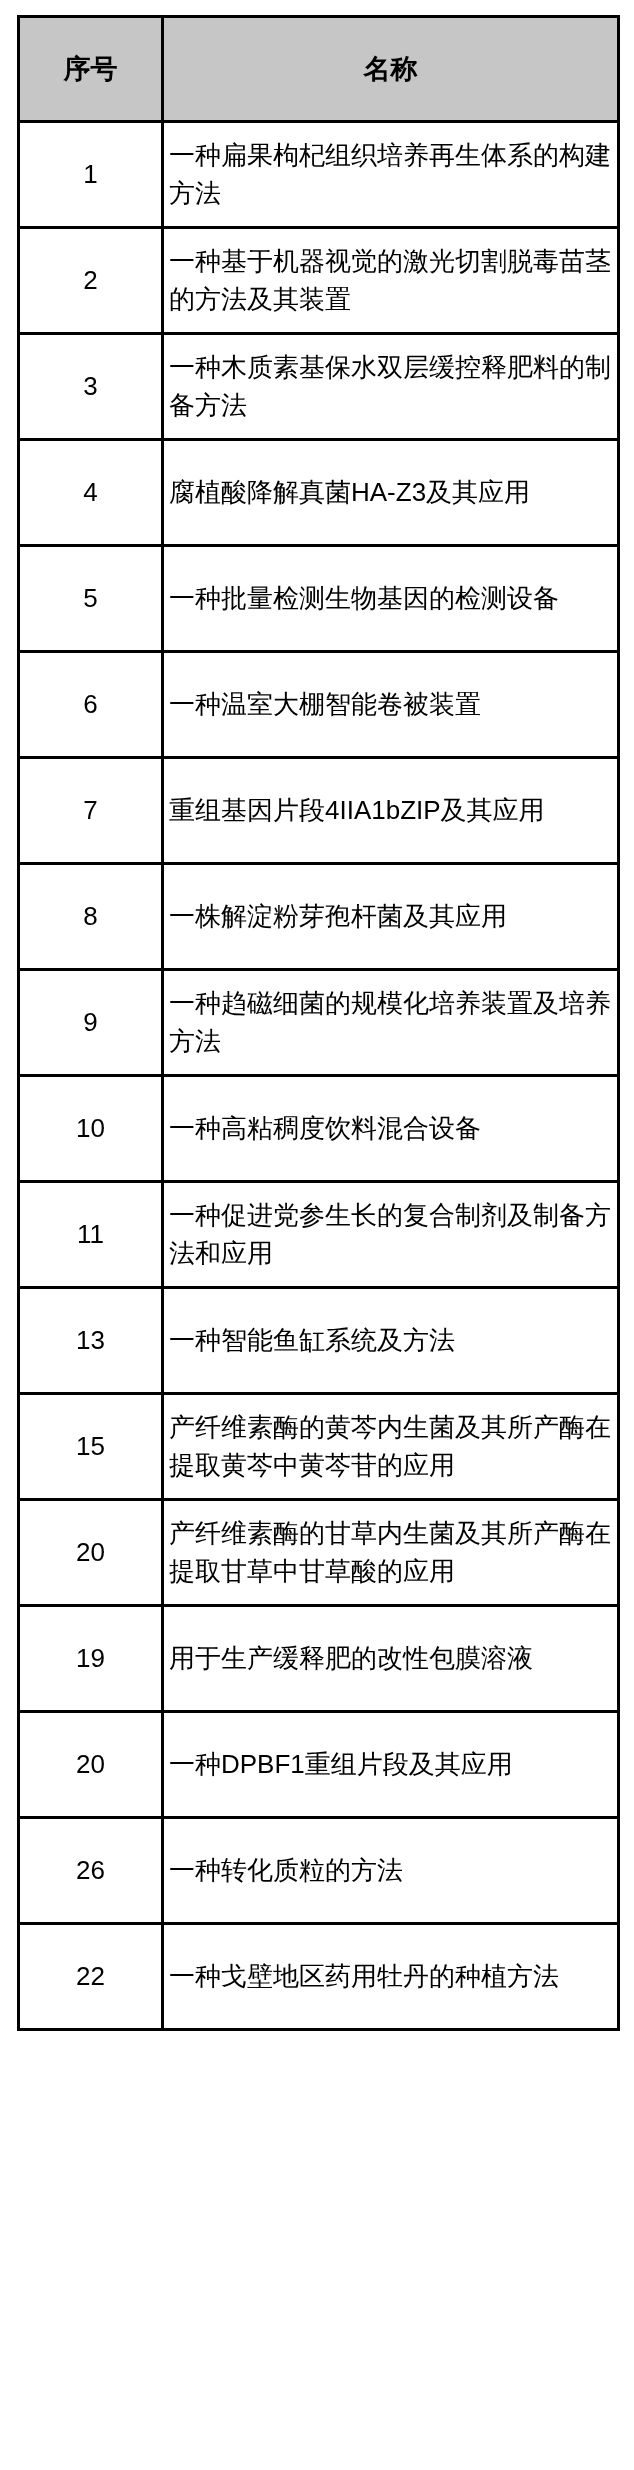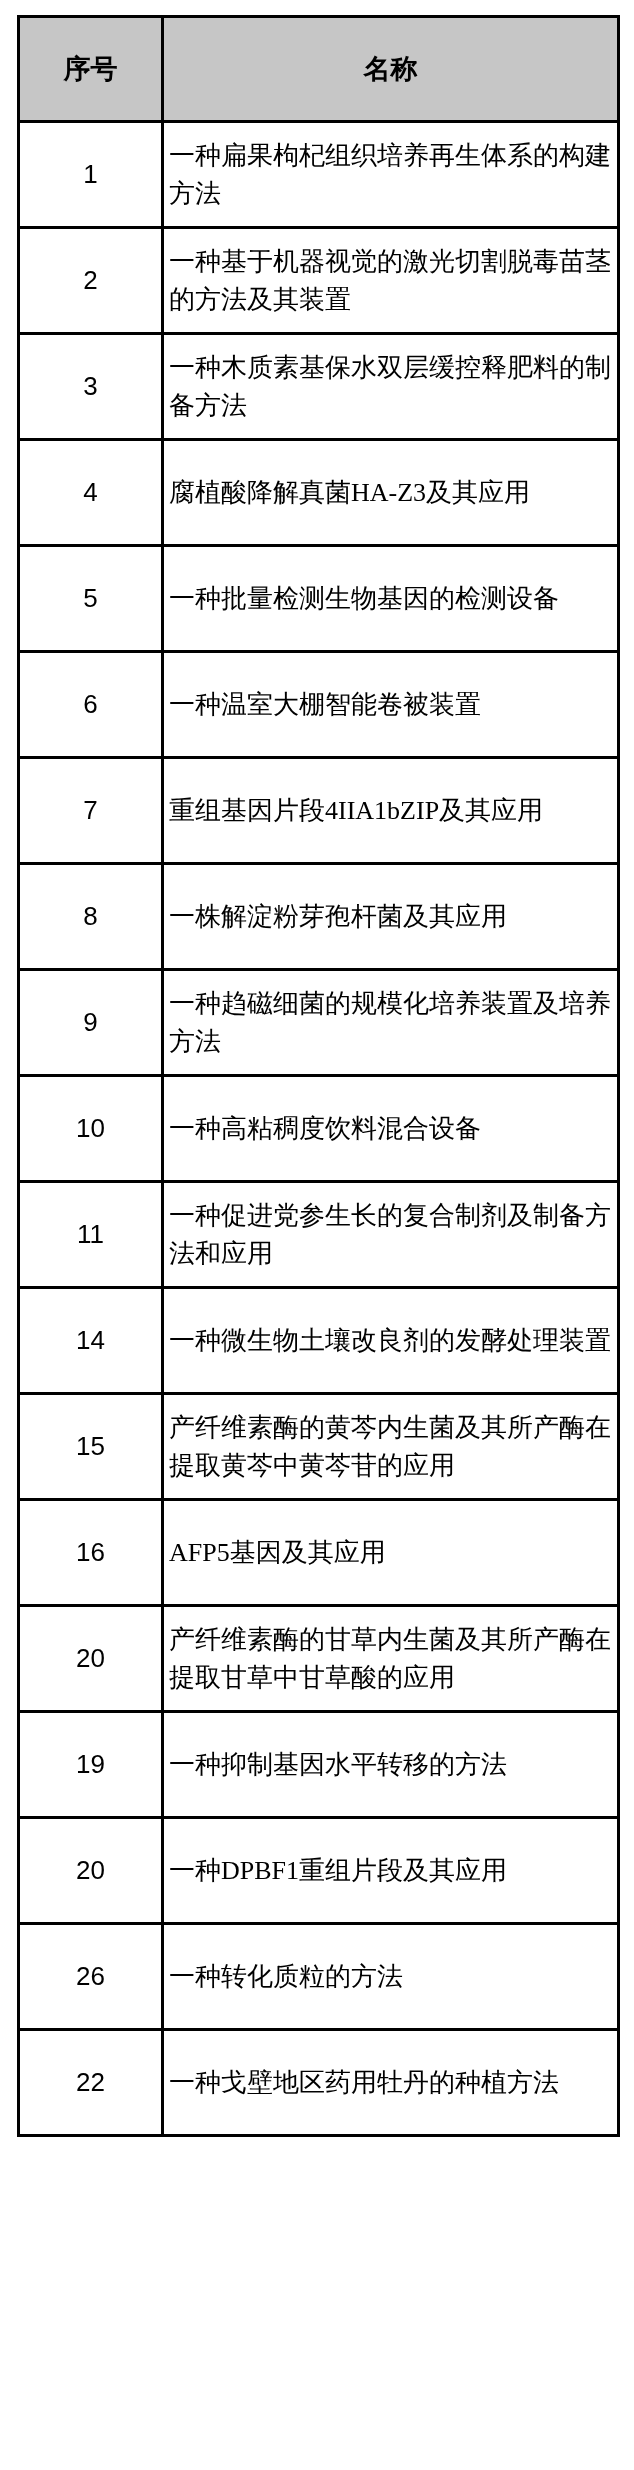--- a/index.html
+++ b/index.html
@@ -44,21 +44,20 @@
     font-size: 26px;
     text-align: center;
     padding: 0 4px;
   }
   td.name-cell {
     font-size: 26px;
     text-align: left;
     line-height: 1.45;
     padding: 0 2px 0 5px;
     word-break: break-all;
-    font-family: Liberation Serif, serif;
   }
 </style>
 </head>
 <body>
 
 <div class="page">
   <table class="patent-table">
     <colgroup>
       <col class="col-no">
       <col class="col-name">
@@ -108,38 +107,34 @@
         </tr>
         <tr>
           <td class="no-cell">10</td>
           <td class="name-cell">一种高粘稠度饮料混合设备</td>
         </tr>
         <tr>
           <td class="no-cell">11</td>
           <td class="name-cell">一种促进党参生长的复合制剂及制备方法和应用</td>
         </tr>
         <tr>
-          <td class="no-cell">14</td>
-          <td class="name-cell">一种微生物土壤改良剂的发酵处理装置</td>
+          <td class="no-cell">13</td>
+          <td class="name-cell">一种智能鱼缸系统及方法</td>
         </tr>
         <tr>
           <td class="no-cell">15</td>
           <td class="name-cell">产纤维素酶的黄芩内生菌及其所产酶在提取黄芩中黄芩苷的应用</td>
-        </tr>
-        <tr>
-          <td class="no-cell">16</td>
-          <td class="name-cell">AFP5基因及其应用</td>
         </tr>
         <tr>
           <td class="no-cell">20</td>
           <td class="name-cell">产纤维素酶的甘草内生菌及其所产酶在提取甘草中甘草酸的应用</td>
         </tr>
         <tr>
           <td class="no-cell">19</td>
-          <td class="name-cell">一种抑制基因水平转移的方法</td>
+          <td class="name-cell">用于生产缓释肥的改性包膜溶液</td>
         </tr>
         <tr>
           <td class="no-cell">20</td>
           <td class="name-cell">一种DPBF1重组片段及其应用</td>
         </tr>
         <tr>
           <td class="no-cell">26</td>
           <td class="name-cell">一种转化质粒的方法</td>
         </tr>
         <tr>

